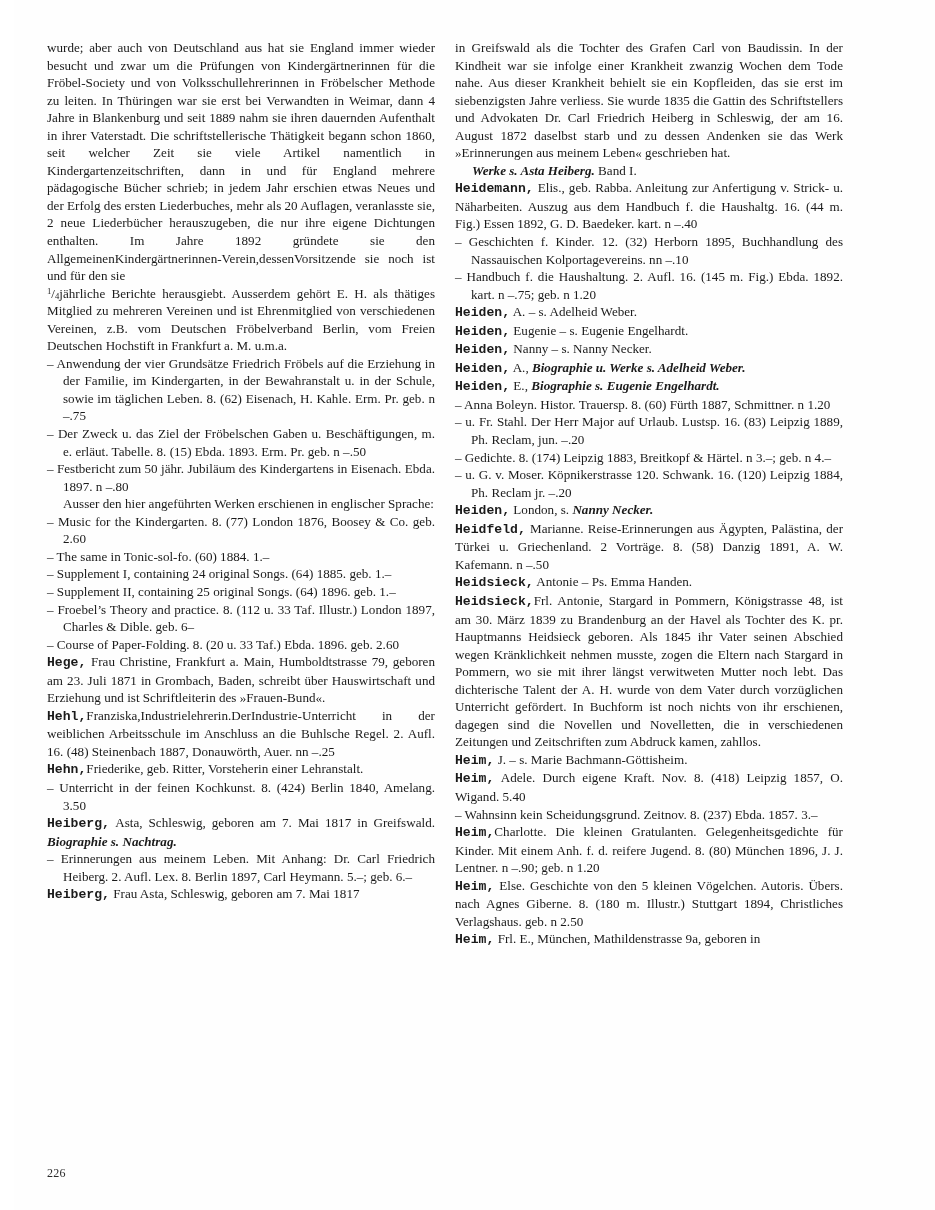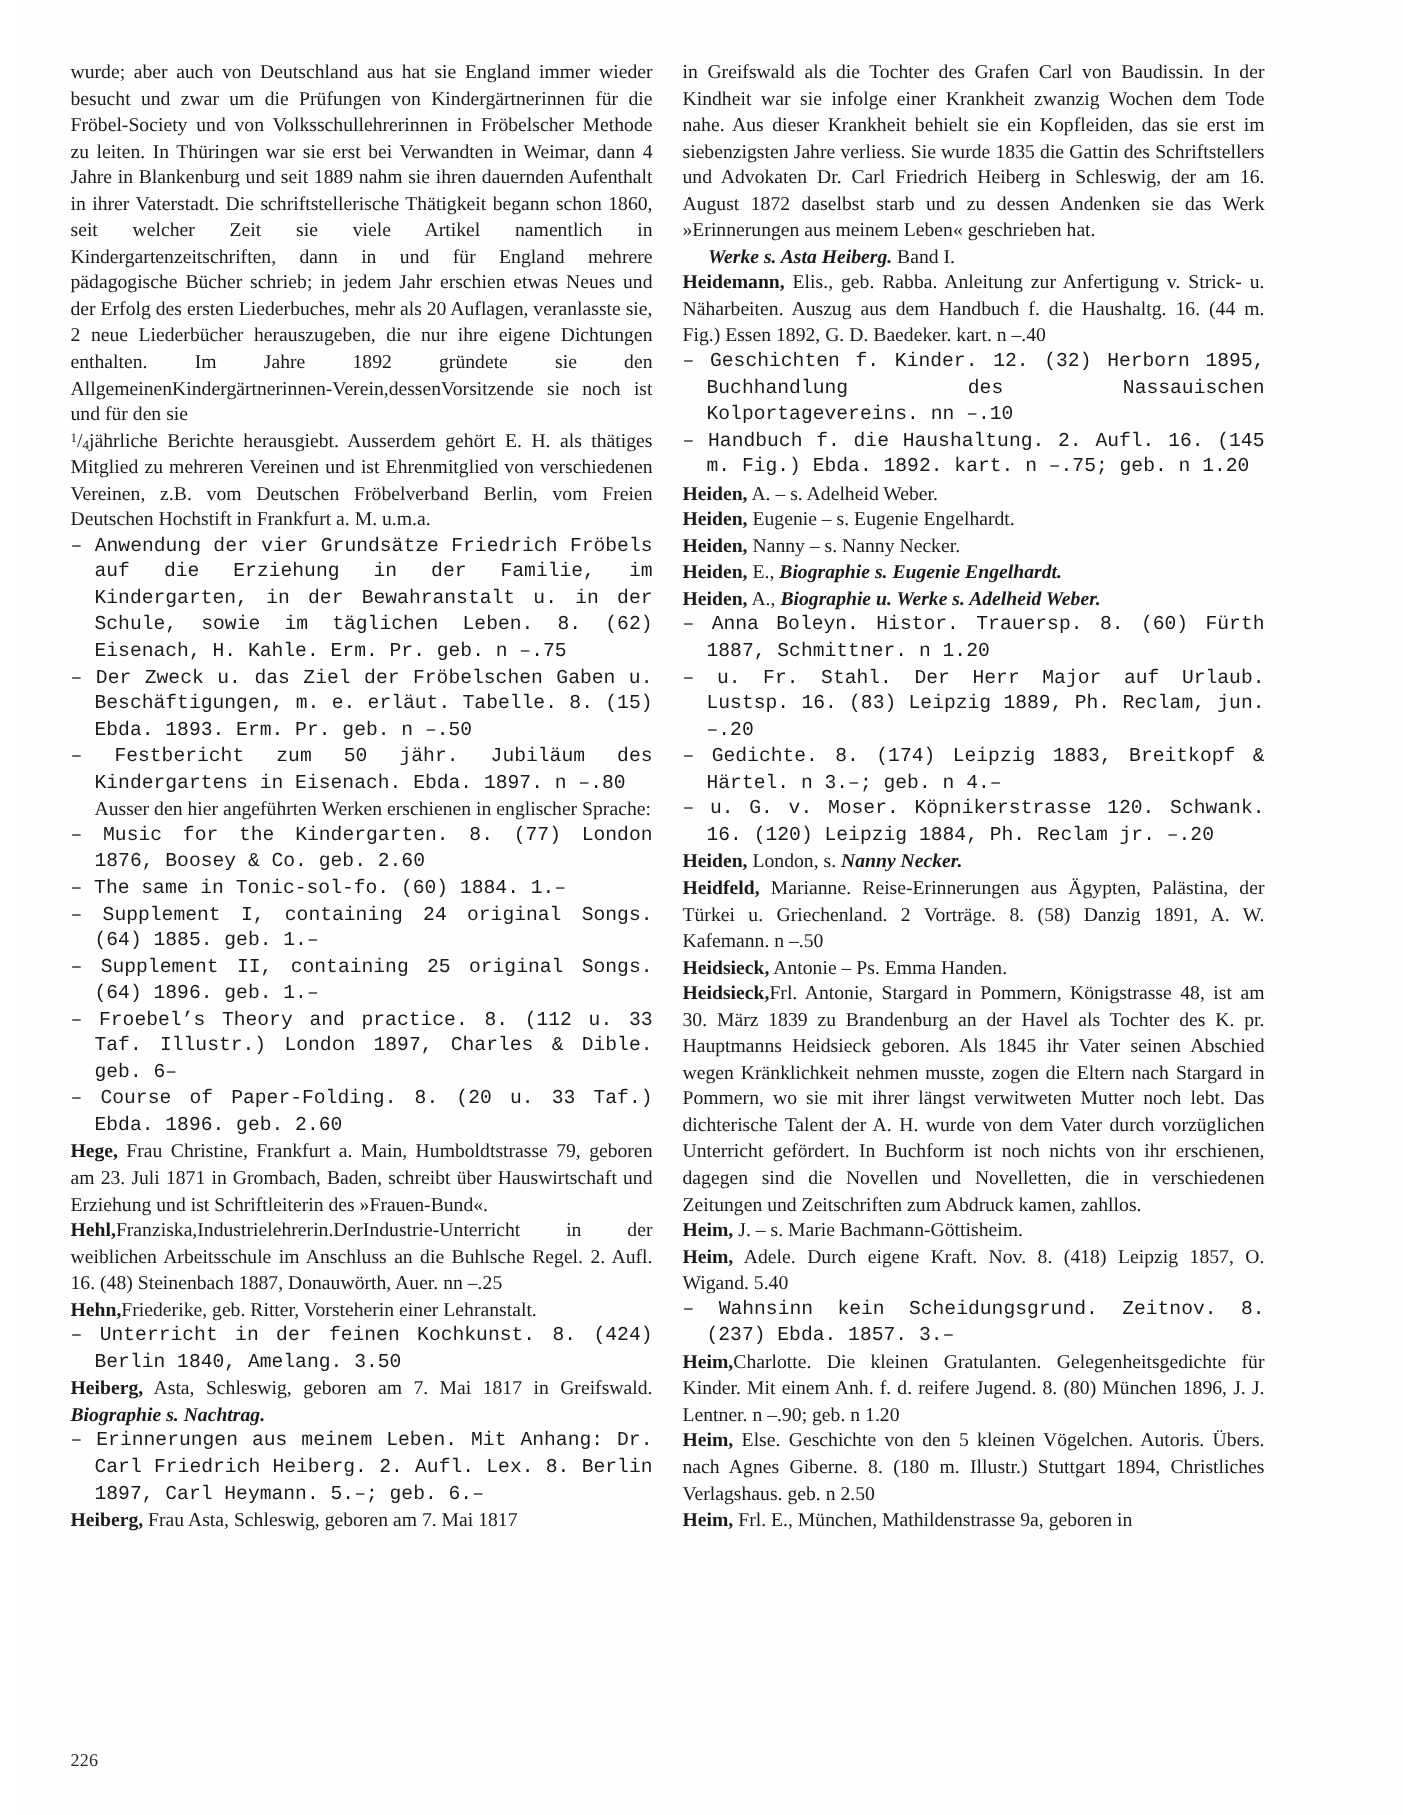--- a/index.html
+++ b/index.html
@@ -45,28 +45,27 @@
     -webkit-hyphens: manual;
     letter-spacing: 0.01px;
   }
   
   .p-flow      { text-indent: 0; }
   .p-indent    { text-indent: 17px; }
   .p-entry     { text-indent: 0; }
   .p-sub {
     padding-left: 16px;
     text-indent: -16px;
-    font-family: Liberation Mono, monospace;
   }
   .p-sub2 {
     padding-left: 16px;
     text-indent: 0;
   }
   .p-last { text-align: left; }
-  .hw { font-weight: bold; }
+  .hw { font-weight: bold; font-family: Liberation Mono, monospace; }
   .it { font-style: italic; font-weight: bold; }
   .frac {
     white-space: nowrap;
   }
   .frac sup, .frac sub {
     font-size: 0.66em;
     line-height: 0;
   }
   .frac sup { vertical-align: 0.42em; }
   .frac sub { vertical-align: -0.12em; }
@@ -110,22 +109,22 @@
       </div>
     <div class="col" id="col-right">
         <p class="p-flow"><span>in Greifswald als die Tochter des Grafen Carl von Baudissin. In der Kindheit war sie infolge einer Krankheit zwanzig Wochen dem Tode nahe. Aus dieser Krankheit behielt sie ein Kopfleiden, das sie erst im siebenzigsten Jahre verliess. Sie wurde 1835 die Gattin des Schriftstellers und Advokaten Dr. Carl Friedrich Heiberg in Schleswig, der am 16. August 1872 daselbst starb und zu dessen Andenken sie das Werk »Erinnerungen aus meinem Leben« geschrieben hat.</span></p>
         <p class="p-indent"><span class="it">Werke s. Asta Heiberg.</span><span> Band I.</span></p>
         <p class="p-entry"><span class="hw">Heidemann,</span><span> Elis., geb. Rabba. Anleitung zur Anfertigung v. Strick- u. Näharbeiten. Auszug aus dem Handbuch f. die Haushaltg. 16. (44 m. Fig.) Essen 1892, G. D. Baedeker. kart. n –.40</span></p>
         <p class="p-sub"><span>– Geschichten f. Kinder. 12. (32) Herborn 1895, Buchhandlung des Nassauischen Kolportagevereins. nn –.10</span></p>
         <p class="p-sub"><span>– Handbuch f. die Haushaltung. 2. Aufl. 16. (145 m. Fig.) Ebda. 1892. kart. n –.75; geb. n 1.20</span></p>
         <p class="p-entry p-last"><span class="hw">Heiden,</span><span> A. – s. Adelheid Weber.</span></p>
         <p class="p-entry p-last"><span class="hw">Heiden,</span><span> Eugenie – s. Eugenie Engelhardt.</span></p>
         <p class="p-entry p-last"><span class="hw">Heiden,</span><span> Nanny – s. Nanny Necker.</span></p>
+        <p class="p-entry p-last"><span class="hw">Heiden,</span><span> A., </span><span class="it">Biographie u. Werke s. Adelheid Weber.</span></p>
         <p class="p-entry p-last"><span class="hw">Heiden,</span><span> E., </span><span class="it">Biographie s. Eugenie Engelhardt.</span></p>
-        <p class="p-entry p-last"><span class="hw">Heiden,</span><span> A., </span><span class="it">Biographie u. Werke s. Adelheid Weber.</span></p>
         <p class="p-sub p-last"><span>– Anna Boleyn. Histor. Trauersp. 8. (60) Fürth 1887, Schmittner. n 1.20</span></p>
         <p class="p-sub"><span>– u. Fr. Stahl. Der Herr Major auf Urlaub. Lustsp. 16. (83) Leipzig 1889, Ph. Reclam, jun. –.20</span></p>
         <p class="p-sub"><span>– Gedichte. 8. (174) Leipzig 1883, Breitkopf &amp; Härtel. n 3.–; geb. n 4.–</span></p>
         <p class="p-sub"><span>– u. G. v. Moser. Köpnikerstrasse 120. Schwank. 16. (120) Leipzig 1884, Ph. Reclam jr. –.20</span></p>
         <p class="p-entry p-last"><span class="hw">Heiden,</span><span> London, s. </span><span class="it">Nanny Necker.</span></p>
         <p class="p-entry"><span class="hw">Heidfeld,</span><span> Marianne. Reise-Erinnerungen aus Ägypten, Palästina, der Türkei u. Griechenland. 2 Vorträge. 8. (58) Danzig 1891, A. W. Kafemann. n –.50</span></p>
         <p class="p-entry p-last"><span class="hw">Heidsieck,</span><span> Antonie – Ps. Emma Handen.</span></p>
         <p class="p-entry"><span class="hw">Heidsieck,</span><span>Frl. Antonie, Stargard in Pommern, Königstrasse 48, ist am 30. März 1839 zu Brandenburg an der Havel als Tochter des K. pr. Hauptmanns Heidsieck geboren. Als 1845 ihr Vater seinen Abschied wegen Kränklichkeit nehmen musste, zogen die Eltern nach Stargard in Pommern, wo sie mit ihrer längst verwitweten Mutter noch lebt. Das dichterische Talent der A. H. wurde von dem Vater durch vorzüglichen Unterricht gefördert. In Buchform ist noch nichts von ihr erschienen, dagegen sind die Novellen und Novelletten, die in verschiedenen Zeitungen und Zeitschriften zum Abdruck kamen, zahllos.</span></p>
         <p class="p-entry p-last"><span class="hw">Heim,</span><span> J. – s. Marie Bachmann-Göttisheim.</span></p>
         <p class="p-entry"><span class="hw">Heim,</span><span> Adele. Durch eigene Kraft. Nov. 8. (418) Leipzig 1857, O. Wigand. 5.40</span></p>

